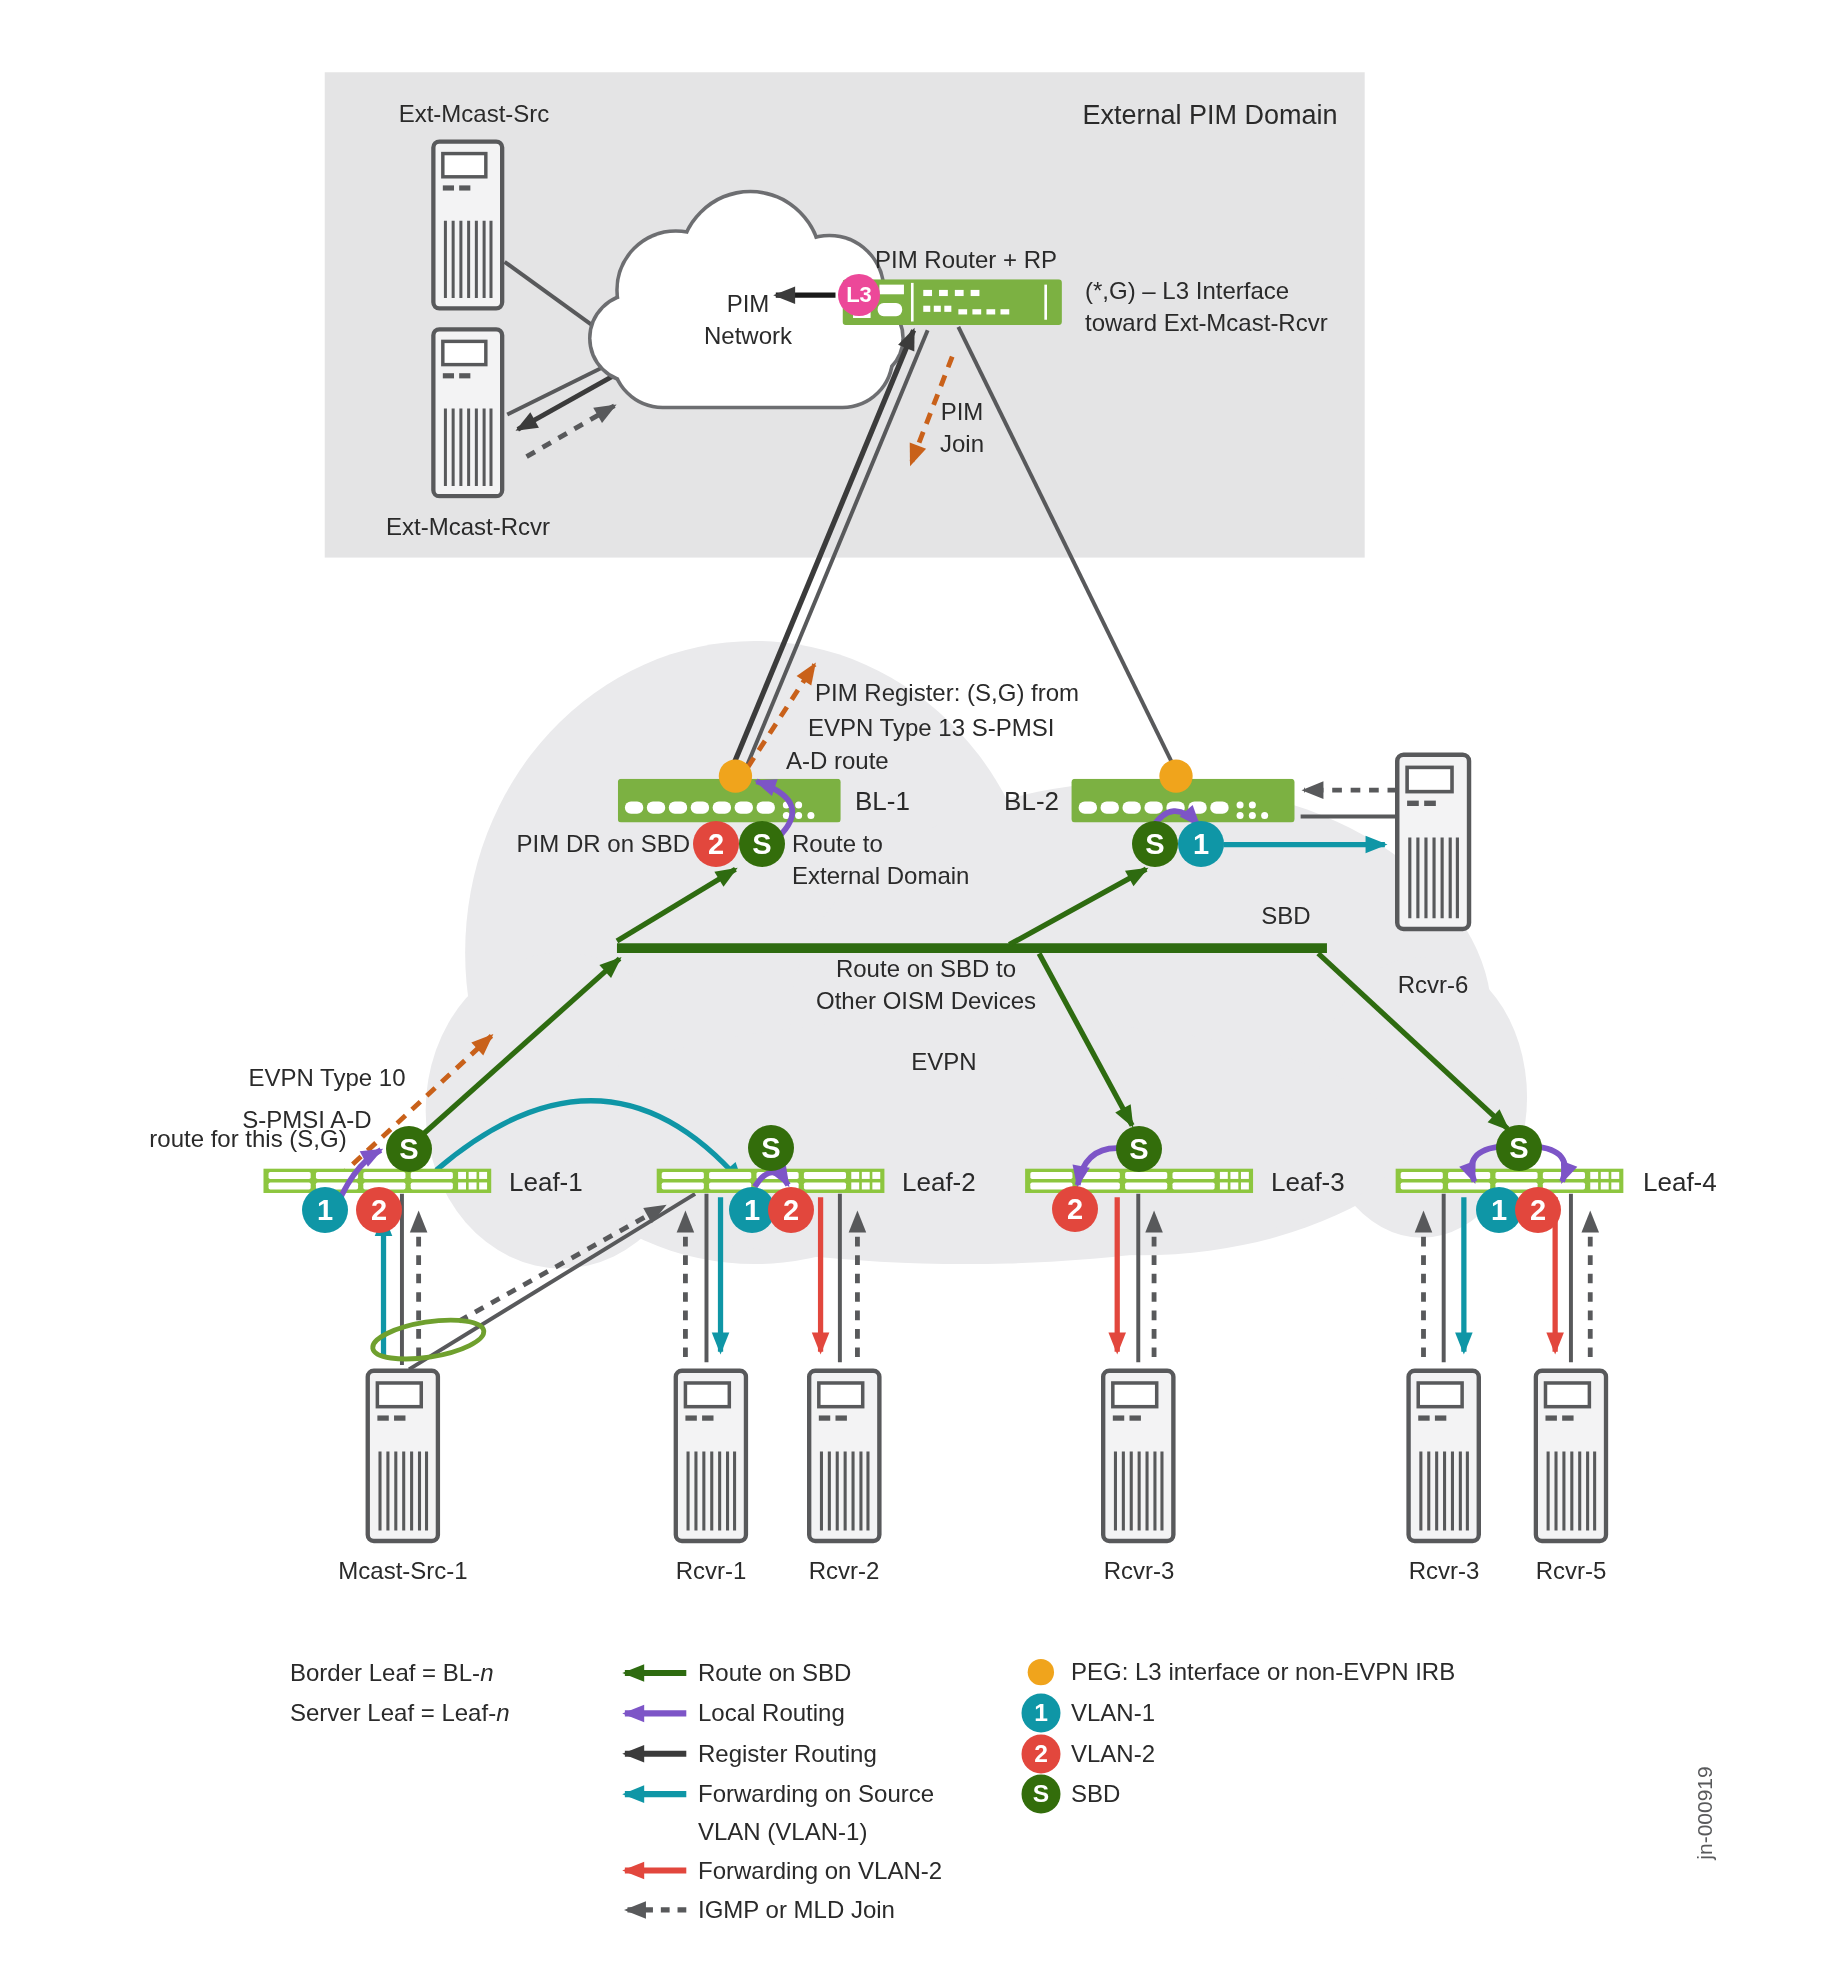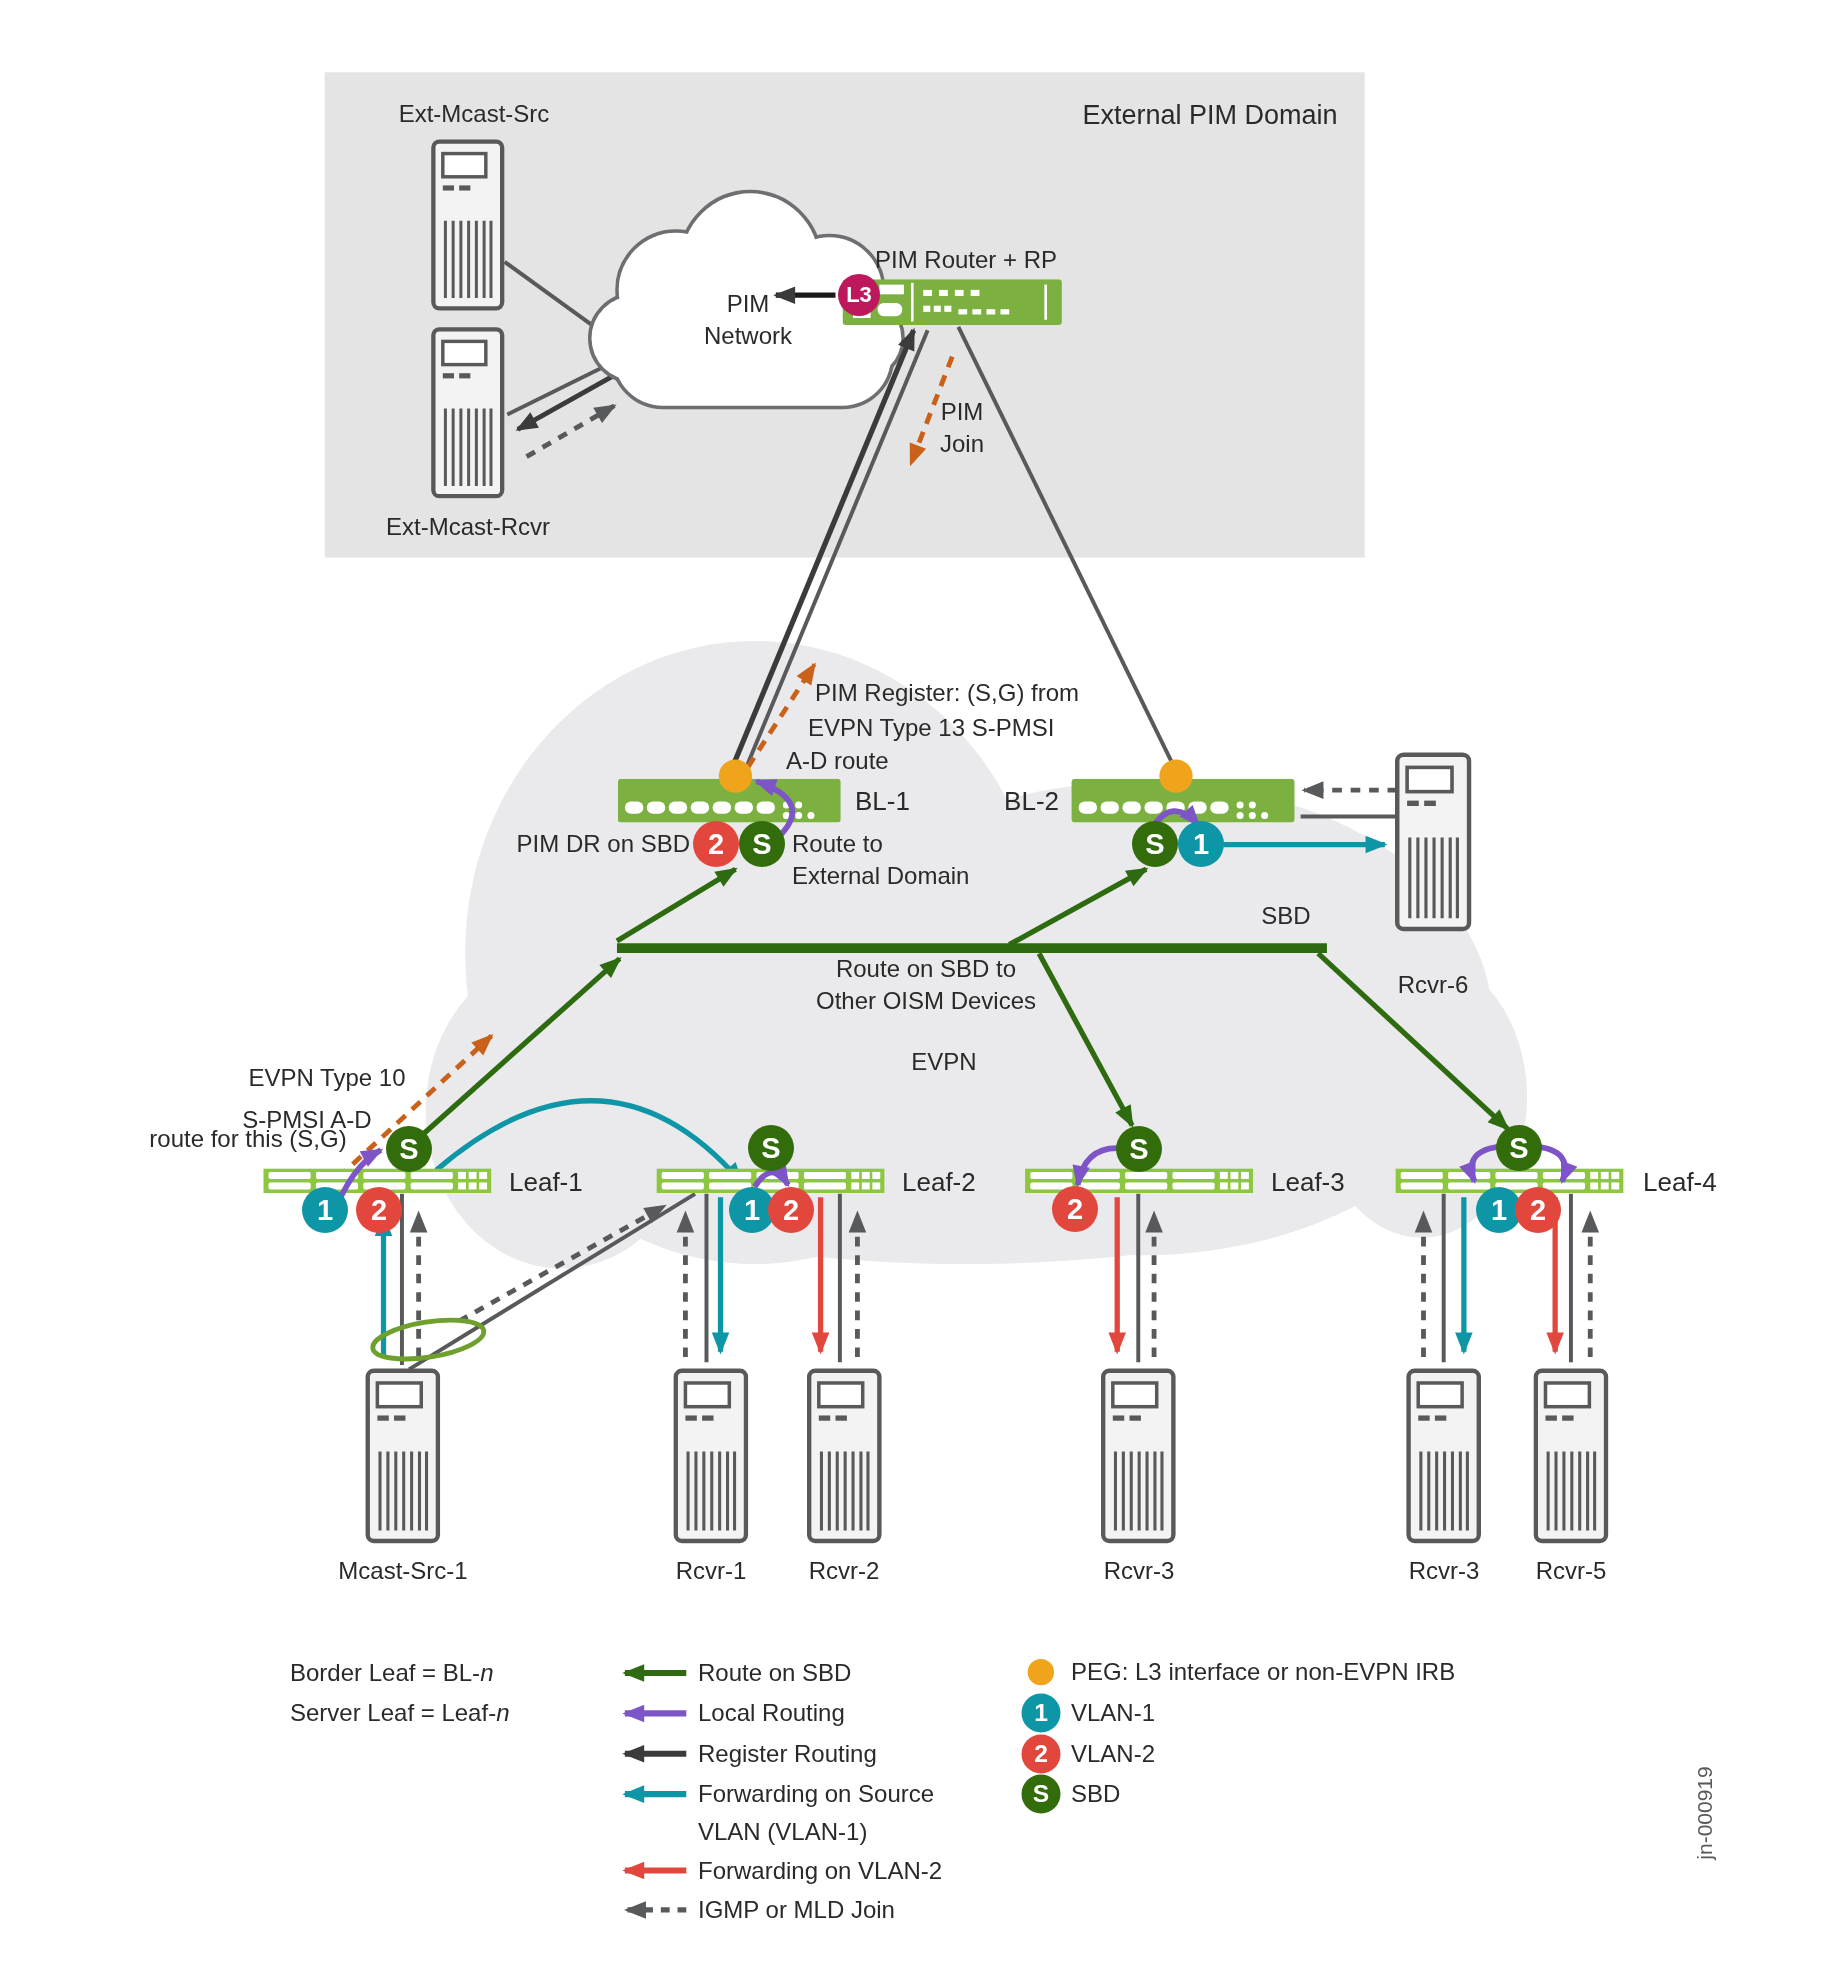--- a/index.html
+++ b/index.html
@@ -12,21 +12,21 @@
   .r{transform:translate(-100%,-50%);text-align:right}
   .b{font-weight:normal}
   .big{font-size:27px}
   .sw{font-size:26px}
   .badge{position:absolute;width:46px;height:46px;border-radius:50%;color:#fff;
          font-weight:bold;font-size:29px;display:flex;align-items:center;justify-content:center;
          transform:translate(-50%,-50%);line-height:1}
   .bteal{background:#0F96A6}
   .bred{background:#E2473D}
   .bgrn{background:#336D0B}
-  .bblk{background:#be185d;width:42px;height:42px;font-size:22px}
+  .bblk{background:#ec4899;width:42px;height:42px;font-size:22px}
   .sm{width:39px;height:39px;font-size:24.6px}
   .fig{position:absolute;left:1705px;top:1813px;transform:translate(-50%,-50%) rotate(-90deg);
        font-size:21px;color:#58595b}
 </style>
 </head>
 <body>
 
 <div class="stage">
 
 <svg width="1843" height="1984" viewBox="0 0 2100 2260">
@@ -278,20 +278,24 @@
 <div class="lbl c" style="left:474px;top:114px">Ext-Mcast-Src</div>
 <div class="lbl c" style="left:468px;top:527px">Ext-Mcast-Rcvr</div>
 
 <div class="lbl c" style="left:748px;top:320px">
   <div>PIM</div>
   <div>Network</div>
 </div>
 
 <div class="lbl c" style="left:966px;top:260px">PIM Router + RP</div>
 
+<div class="lbl l" style="left:1085px;top:307px">
+  <div>(*,G) – L3 Interface</div>
+  <div>toward Ext-Mcast-Rcvr</div>
+</div>
 
 <div class="lbl c" style="left:962px;top:428px">
   <div>PIM</div>
   <div>Join</div>
 </div>
 
 <div class="lbl l" style="left:815px;top:693px">PIM Register: (S,G) from</div>
 <div class="lbl l" style="left:808px;top:728px">EVPN Type 13 S-PMSI</div>
 <div class="lbl l" style="left:786px;top:761px">A-D route</div>
 

